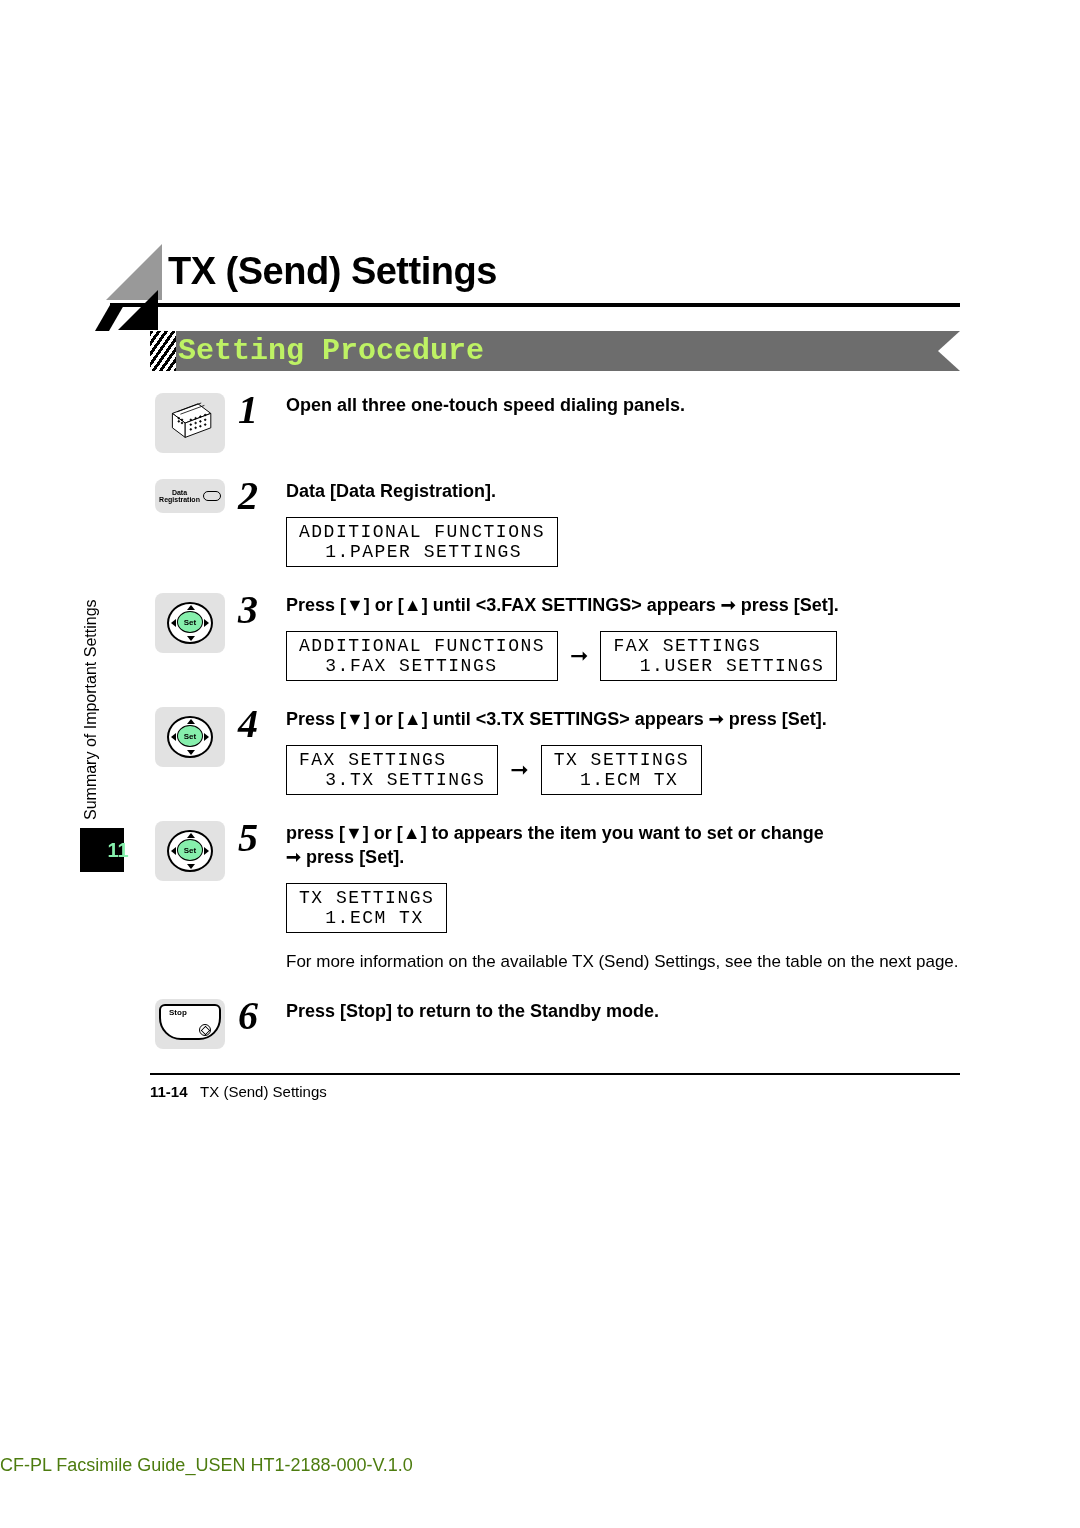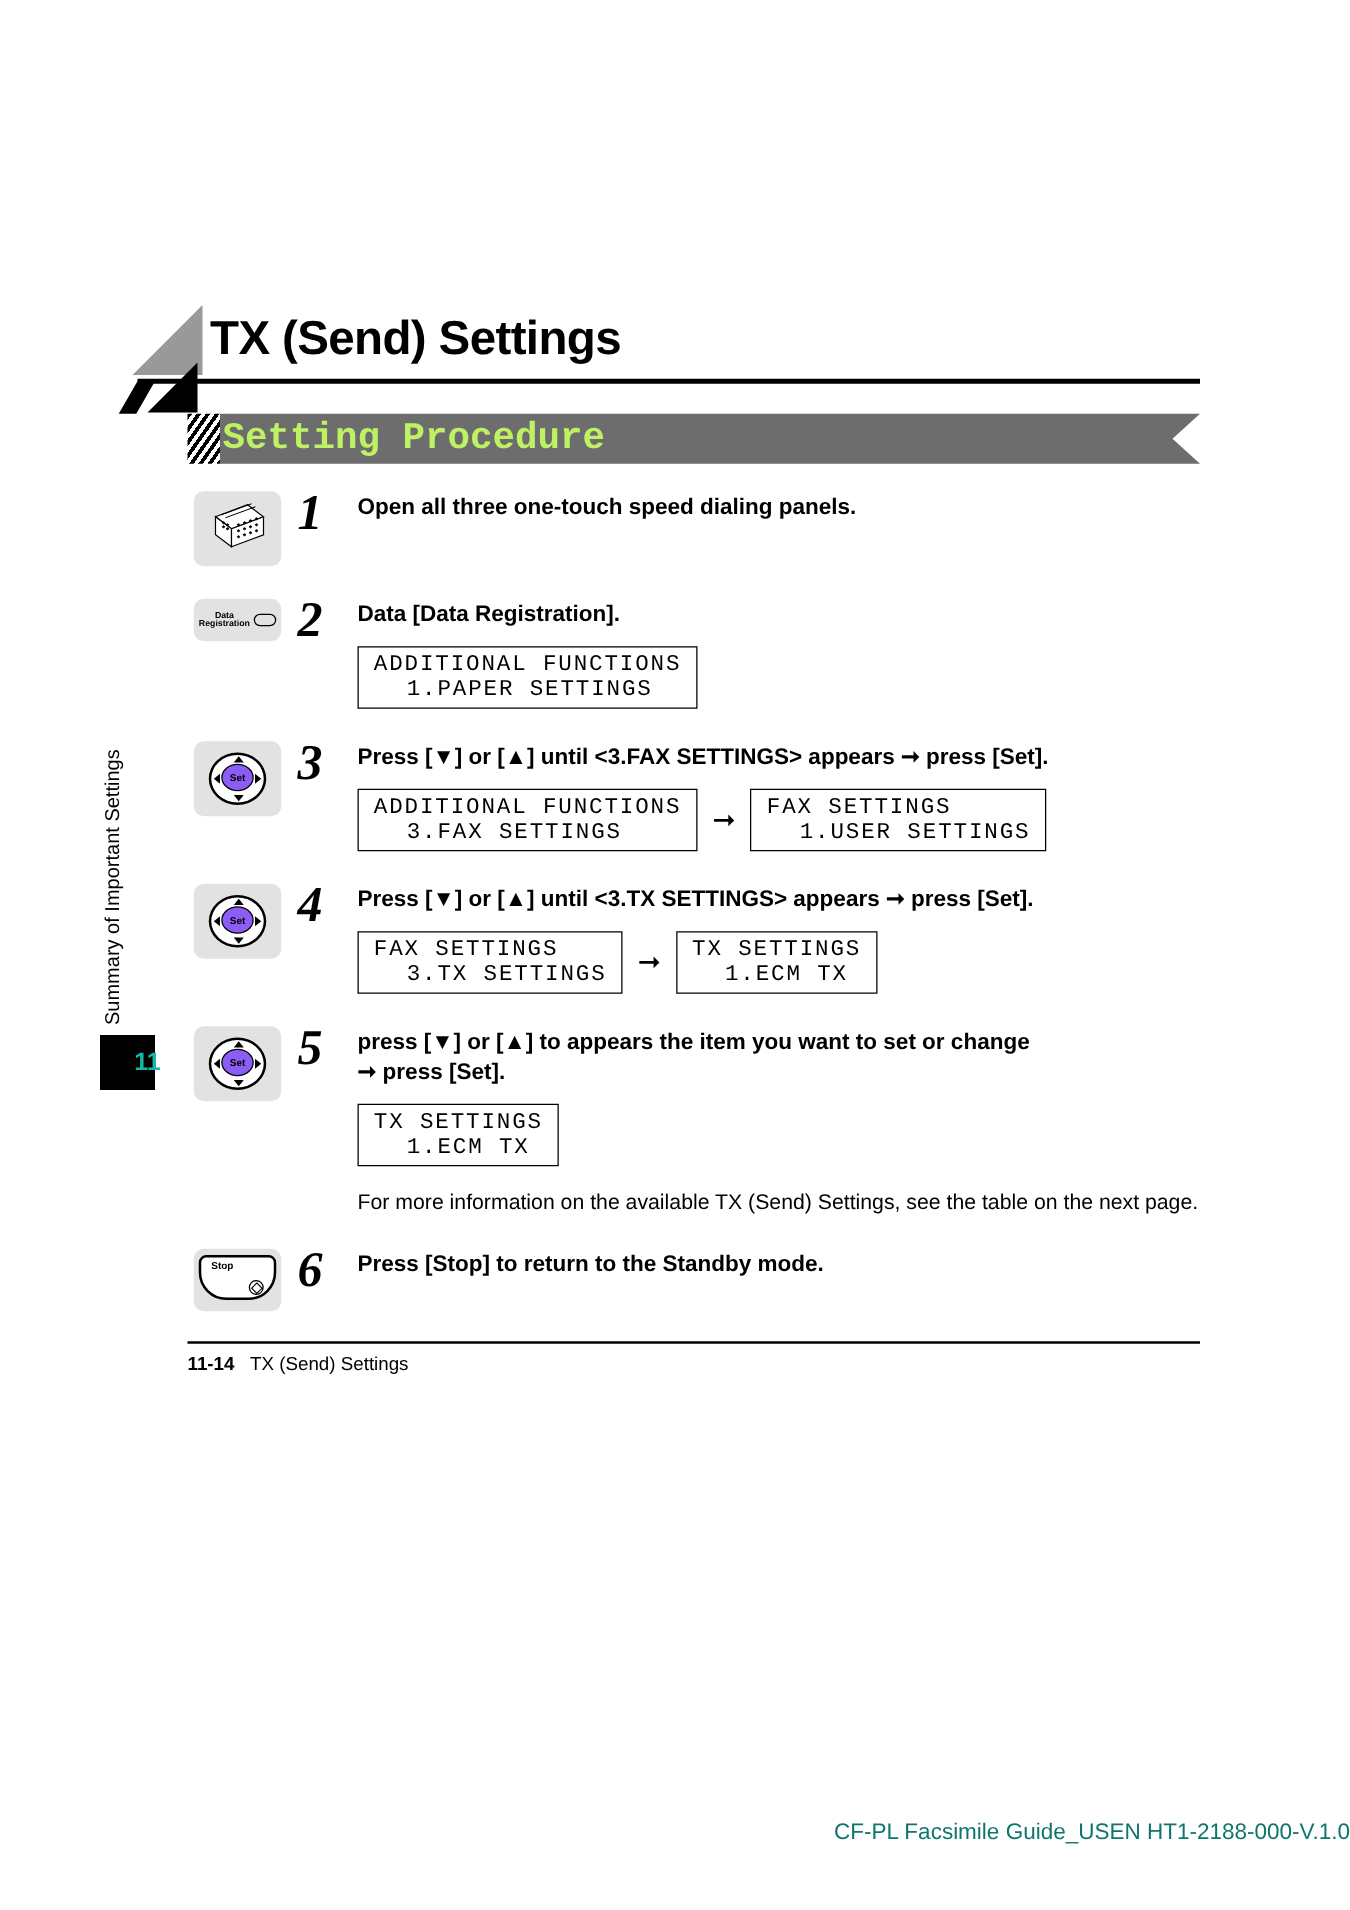--- a/index.html
+++ b/index.html
@@ -162,21 +162,21 @@
     width: 46px; height: 42px;
     border: 2px solid #000; border-radius: 50%;
     background:#fff;
   }
   .setbtn .inner {
     position: absolute; left: 14px; top: 10px;
     width: 26px; height: 22px;
     border: 1.5px solid #000; border-radius: 50%;
     display:flex; align-items:center; justify-content:center;
     font-size:8px; font-weight:700;
-    background:#8b5cf6;
+    background:#86efac;
   }
   .setbtn .tri-up, .setbtn .tri-down, .setbtn .tri-left, .setbtn .tri-right {
     position: absolute; width: 0; height: 0;
   }
   .setbtn .tri-up   { left: 24px; top: 4px;   border-left:4px solid transparent; border-right:4px solid transparent; border-bottom:5px solid #000; }
   .setbtn .tri-down { left: 24px; bottom: 4px;border-left:4px solid transparent; border-right:4px solid transparent; border-top:5px solid #000; }
   .setbtn .tri-left { left: 8px;  top: 18px;  border-top:4px solid transparent;  border-bottom:4px solid transparent; border-right:5px solid #000; }
   .setbtn .tri-right{ right: 8px; top: 18px;  border-top:4px solid transparent;  border-bottom:4px solid transparent; border-left:5px solid #000; }
 
   
@@ -219,31 +219,31 @@
   
   .ftr-rule { border:0; border-top: 2.5px solid #000; margin: 24px 0 8px 40px; }
   .ftr {
     margin-left: 40px;
     font-size: 15px;
   }
   .ftr b { font-weight: 700; }
   .doc-id {
     position: absolute; left: 0; width: 1080px;
     bottom: 52px;
-    text-align: right;
+    text-align: left;
     font-size: 18px;
-    color: #0f766e;
+    color: #4d7c0f;
   }
 
   
   .tab {
     position: absolute;
     left: 80px; top: 828px;
     width: 44px; height: 44px;
-    background: #000; color: #14b8a6;
+    background: #000; color: #86efac;
     font-weight: 700; font-size: 20px;
     display:flex; align-items:center; justify-content:center;padding-left:32px;
   }
   .vtxtwrap {
     position: absolute;
     left: 82px; top: 820px;
     width: 40px; height: 0;
   }
   .vtxt {
     transform-origin: left top;

